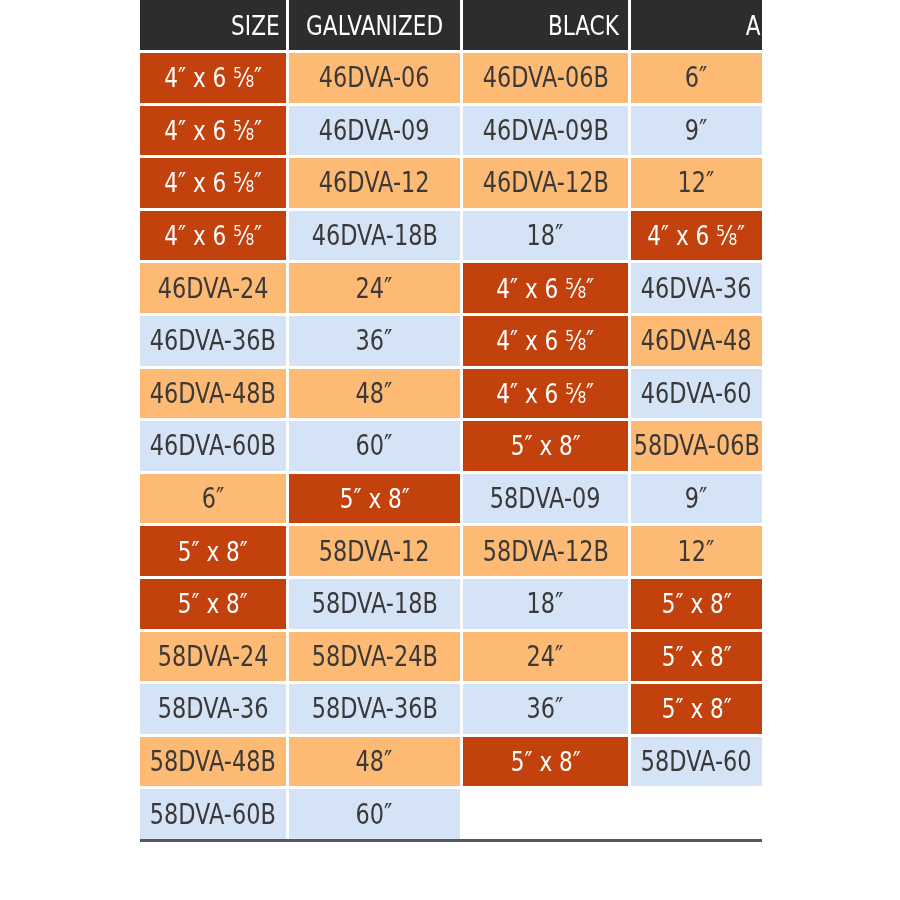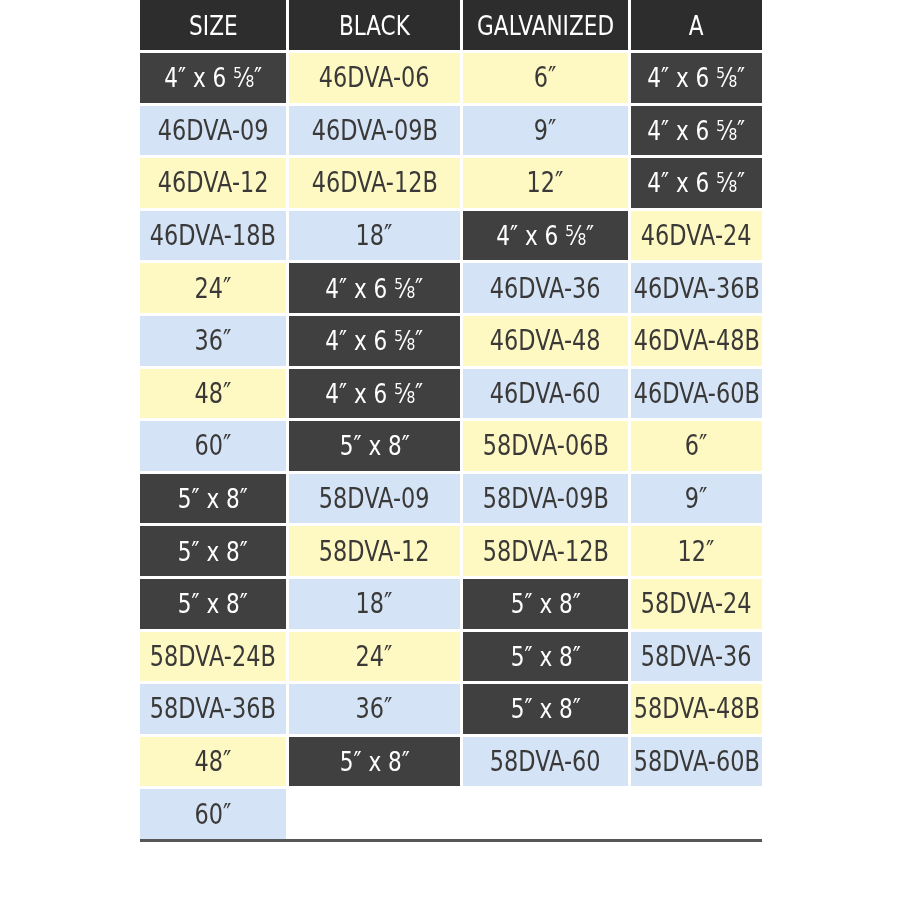--- a/index.html
+++ b/index.html
@@ -32,63 +32,67 @@
   .cell {
     display: flex;
     align-items: center;
     justify-content: center;
     overflow: hidden;
   }
   .hcell {
     background: #2e2d2d;
     color: #ffffff;
     font-size: 27px;
+    justify-content: flex-end;
   }
   .scell {
-    background: #404040;
+    background: #c2410c;
     color: #ffffff;
     font-size: 27px;
   }
   .dcell {
     color: #3a3938;
     font-size: 28px;
   }
-  .dcell.plain { background: #fef9c3; }
+  .dcell.plain { background: #fdba74; }
   .dcell.alt   { background: #d4e3f5; justify-content: center; }
   .t {
     display: inline-block;
     transform: scaleX(0.8);
     white-space: nowrap;
     letter-spacing: 0px;
   }
 </style>
 </head>
 <body>
 
 <div class="page">
   <div class="grid" id="grid">
     <div class="cell hcell">
       <span class="t">SIZE</span>
     </div>
     <div class="cell hcell">
+      <span class="t">GALVANIZED</span>
+    </div>
+    <div class="cell hcell">
       <span class="t">BLACK</span>
     </div>
     <div class="cell hcell">
-      <span class="t">GALVANIZED</span>
-    </div>
-    <div class="cell hcell">
       <span class="t">A</span>
     </div>
   <div class="cell scell">
         <span class="t">4″ x 6 ⅝″</span>
       </div>
       <div class="cell dcell plain">
         <span class="t">46DVA-06</span>
       </div>
       <div class="cell dcell plain">
+        <span class="t">46DVA-06B</span>
+      </div>
+      <div class="cell dcell plain">
         <span class="t">6″</span>
       </div>
       <div class="cell scell">
         <span class="t">4″ x 6 ⅝″</span>
       </div>
       <div class="cell dcell alt">
         <span class="t">46DVA-09</span>
       </div>
       <div class="cell dcell alt">
         <span class="t">46DVA-09B</span>
@@ -171,39 +175,39 @@
       <div class="cell dcell plain">
         <span class="t">6″</span>
       </div>
       <div class="cell scell">
         <span class="t">5″ x 8″</span>
       </div>
       <div class="cell dcell alt">
         <span class="t">58DVA-09</span>
       </div>
       <div class="cell dcell alt">
-        <span class="t">58DVA-09B</span>
-      </div>
-      <div class="cell dcell alt">
         <span class="t">9″</span>
       </div>
       <div class="cell scell">
         <span class="t">5″ x 8″</span>
       </div>
       <div class="cell dcell plain">
         <span class="t">58DVA-12</span>
       </div>
       <div class="cell dcell plain">
         <span class="t">58DVA-12B</span>
       </div>
       <div class="cell dcell plain">
         <span class="t">12″</span>
       </div>
       <div class="cell scell">
         <span class="t">5″ x 8″</span>
+      </div>
+      <div class="cell dcell alt">
+        <span class="t">58DVA-18B</span>
       </div>
       <div class="cell dcell alt">
         <span class="t">18″</span>
       </div>
       <div class="cell scell">
         <span class="t">5″ x 8″</span>
       </div>
       <div class="cell dcell plain">
         <span class="t">58DVA-24</span>
       </div>

